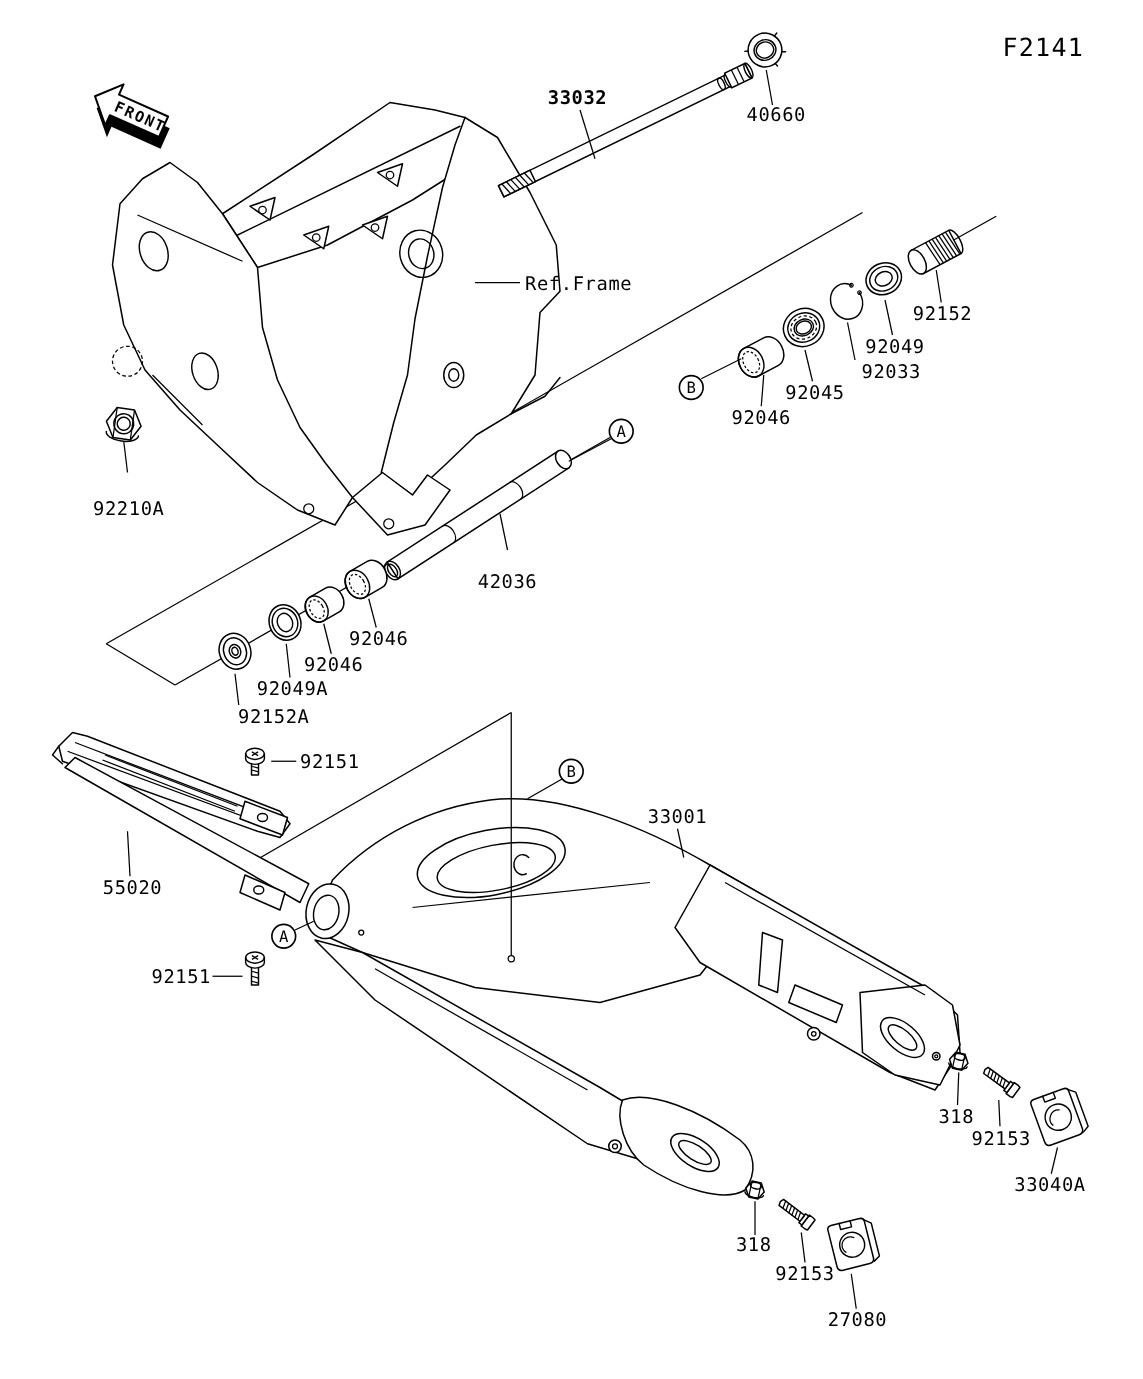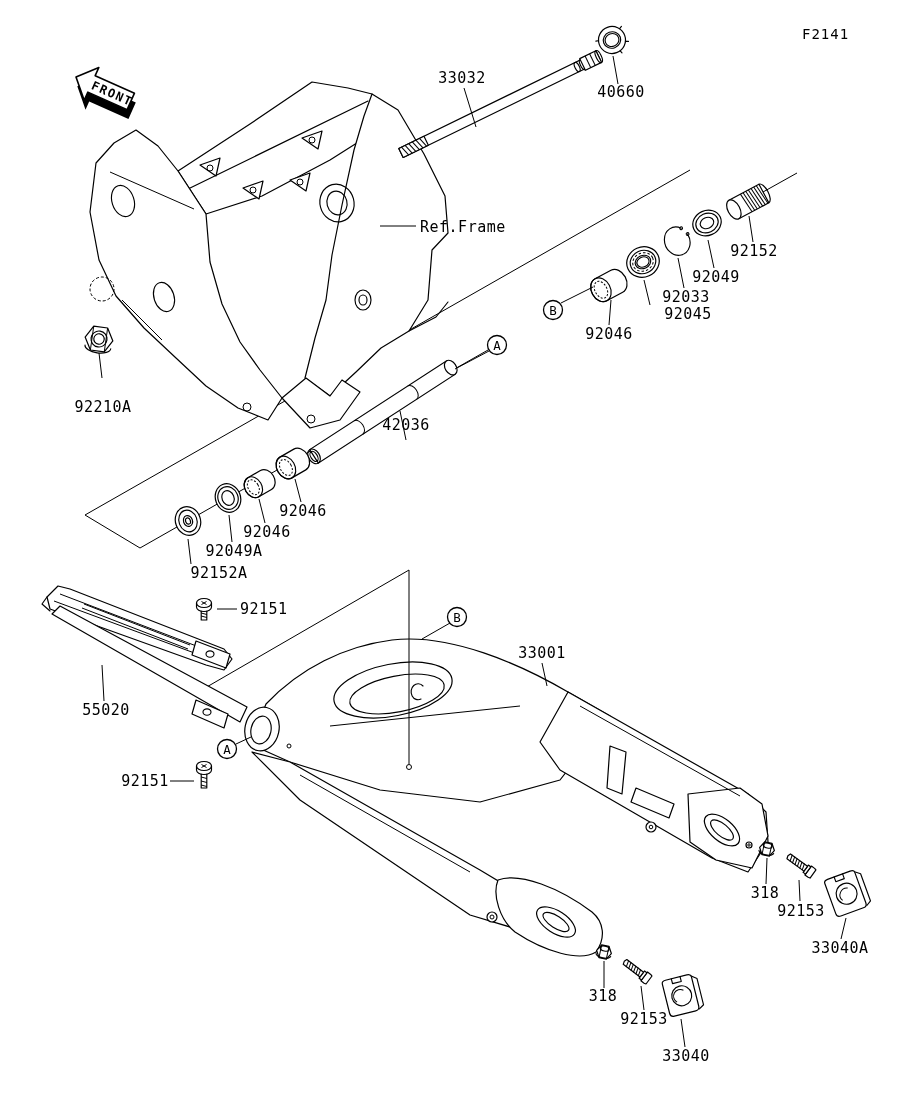--- a/index.html
+++ b/index.html
@@ -2,21 +2,21 @@
 <html><head>
 <meta charset="utf-8">
 <style>
   html,body{margin:0;padding:0;background:#fff;}
   .stage{position:relative;width:914px;height:1103px;background:#fff;overflow:hidden;
          font-family:"DejaVu Sans Mono","Liberation Mono",monospace;color:#000;}
   .stage svg{position:absolute;left:0;top:0;}
   .lbl{position:absolute;transform:translateX(-50%);font-size:15px;letter-spacing:.5px;
        white-space:nowrap;line-height:18px;}
   .lbl.anchor-left{transform:none;}
-  .code{position:absolute;font-size:14px;letter-spacing:1px;}
+  .code{position:absolute;font-size:20px;letter-spacing:1px;}
   svg .ln{stroke:#000;stroke-width:1.15;fill:none;stroke-linecap:round;stroke-linejoin:round;}
   svg .thin{stroke:#000;stroke-width:1;fill:none;}
   svg .wh{fill:#fff;stroke:#000;stroke-width:1.2;stroke-linejoin:round;}
   svg .refc{fill:#fff;stroke:#000;stroke-width:1.3;}
   svg text{font-family:"DejaVu Sans Mono","Liberation Mono",monospace;}
   svg .reft{font-size:12.5px;text-anchor:middle;fill:#000;}
   svg .frontt{font-size:12px;letter-spacing:1.5px;fill:#000;font-weight:bold;}
 </style>
 </head>
 <body>
@@ -352,37 +352,37 @@
 
   <g transform="translate(76,77) rotate(24)">
     <path d="M5,8 L22,-10 L22,-1 L65,-1 L65,17 L22,17 L22,26 Z" fill="#000"></path>
     <path d="M0,0 L17,-18 L17,-9 L60,-9 L60,9 L17,9 L17,18 Z" fill="#fff" stroke="#000" stroke-width="1.6" stroke-linejoin="round"></path>
     <text class="frontt" x="18" y="4.5">FRONT</text>
   </g>
 </svg>
 
   <div class="code" style="left:802px;top:26px;">F2141</div>
 
-  <div class="lbl" style="left:462px;top:69px;">33032</div>
+  <div class="lbl" style="left:462px;top:69px;font-weight:bold;">33032</div>
   <div class="lbl" style="left:621px;top:83px;">40660</div>
   <div class="lbl anchor-left" style="left:420px;top:218px;">Ref.Frame</div>
   <div class="lbl" style="left:754px;top:242px;">92152</div>
   <div class="lbl" style="left:716px;top:268px;">92049</div>
-  <div class="lbl" style="left:686px;top:288px;">92033</div>
-  <div class="lbl" style="left:652px;top:305px;margin-left:36px;">92045</div>
+  <div class="lbl" style="left:713px;top:288px;">92033</div>
+  <div class="lbl" style="left:652px;top:305px;">92045</div>
   <div class="lbl" style="left:609px;top:325px;">92046</div>
   <div class="lbl" style="left:103px;top:398px;">92210A</div>
-  <div class="lbl" style="left:406px;top:416px;">42036</div>
+  <div class="lbl" style="left:406px;top:456px;">42036</div>
   <div class="lbl" style="left:303px;top:502px;">92046</div>
   <div class="lbl" style="left:267px;top:523px;">92046</div>
   <div class="lbl" style="left:234px;top:542px;">92049A</div>
   <div class="lbl" style="left:193px;top:564px;margin-left:26px;">92152A</div>
   <div class="lbl anchor-left" style="left:240px;top:600px;">92151</div>
   <div class="lbl" style="left:106px;top:701px;">55020</div>
   <div class="lbl" style="left:145px;top:772px;">92151</div>
   <div class="lbl" style="left:542px;top:644px;">33001</div>
   <div class="lbl" style="left:765px;top:884px;">318</div>
   <div class="lbl" style="left:801px;top:902px;">92153</div>
   <div class="lbl" style="left:840px;top:939px;">33040A</div>
   <div class="lbl" style="left:603px;top:987px;">318</div>
   <div class="lbl" style="left:644px;top:1010px;">92153</div>
-  <div class="lbl" style="left:686px;top:1047px;">33040</div>
+  <div class="lbl" style="left:686px;top:1047px;">27080</div>
 </div>
 
 </body></html>

